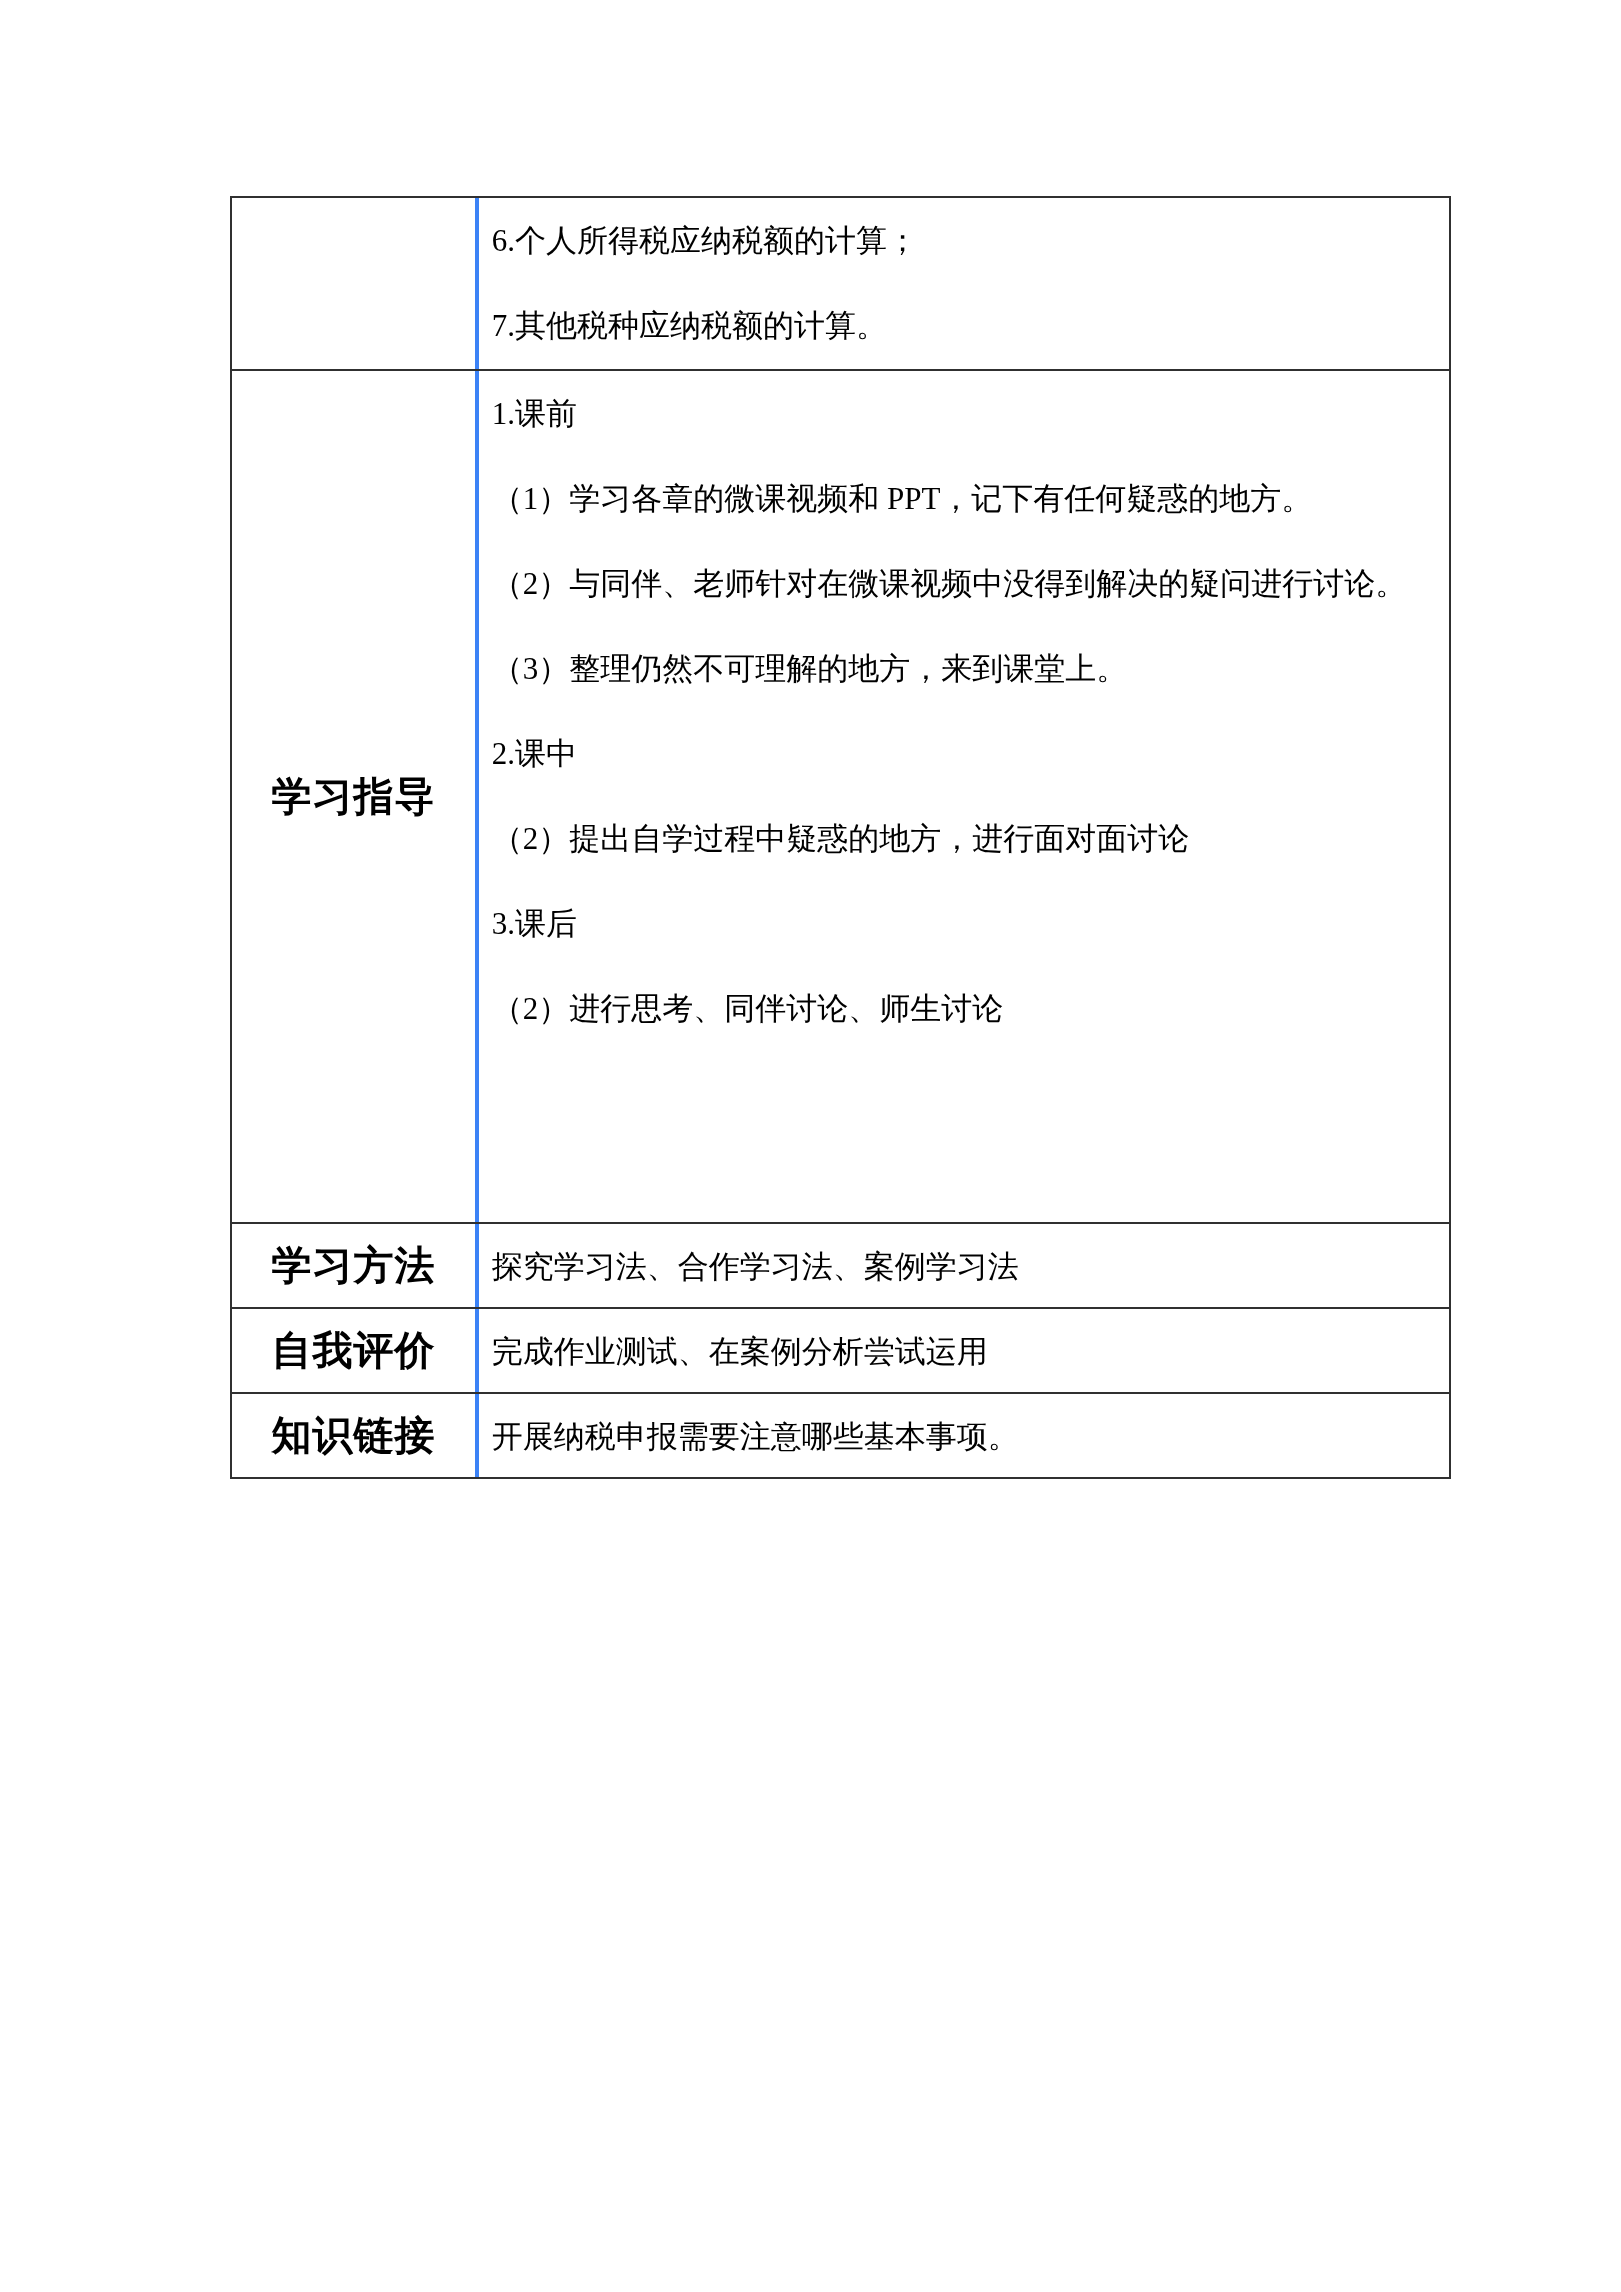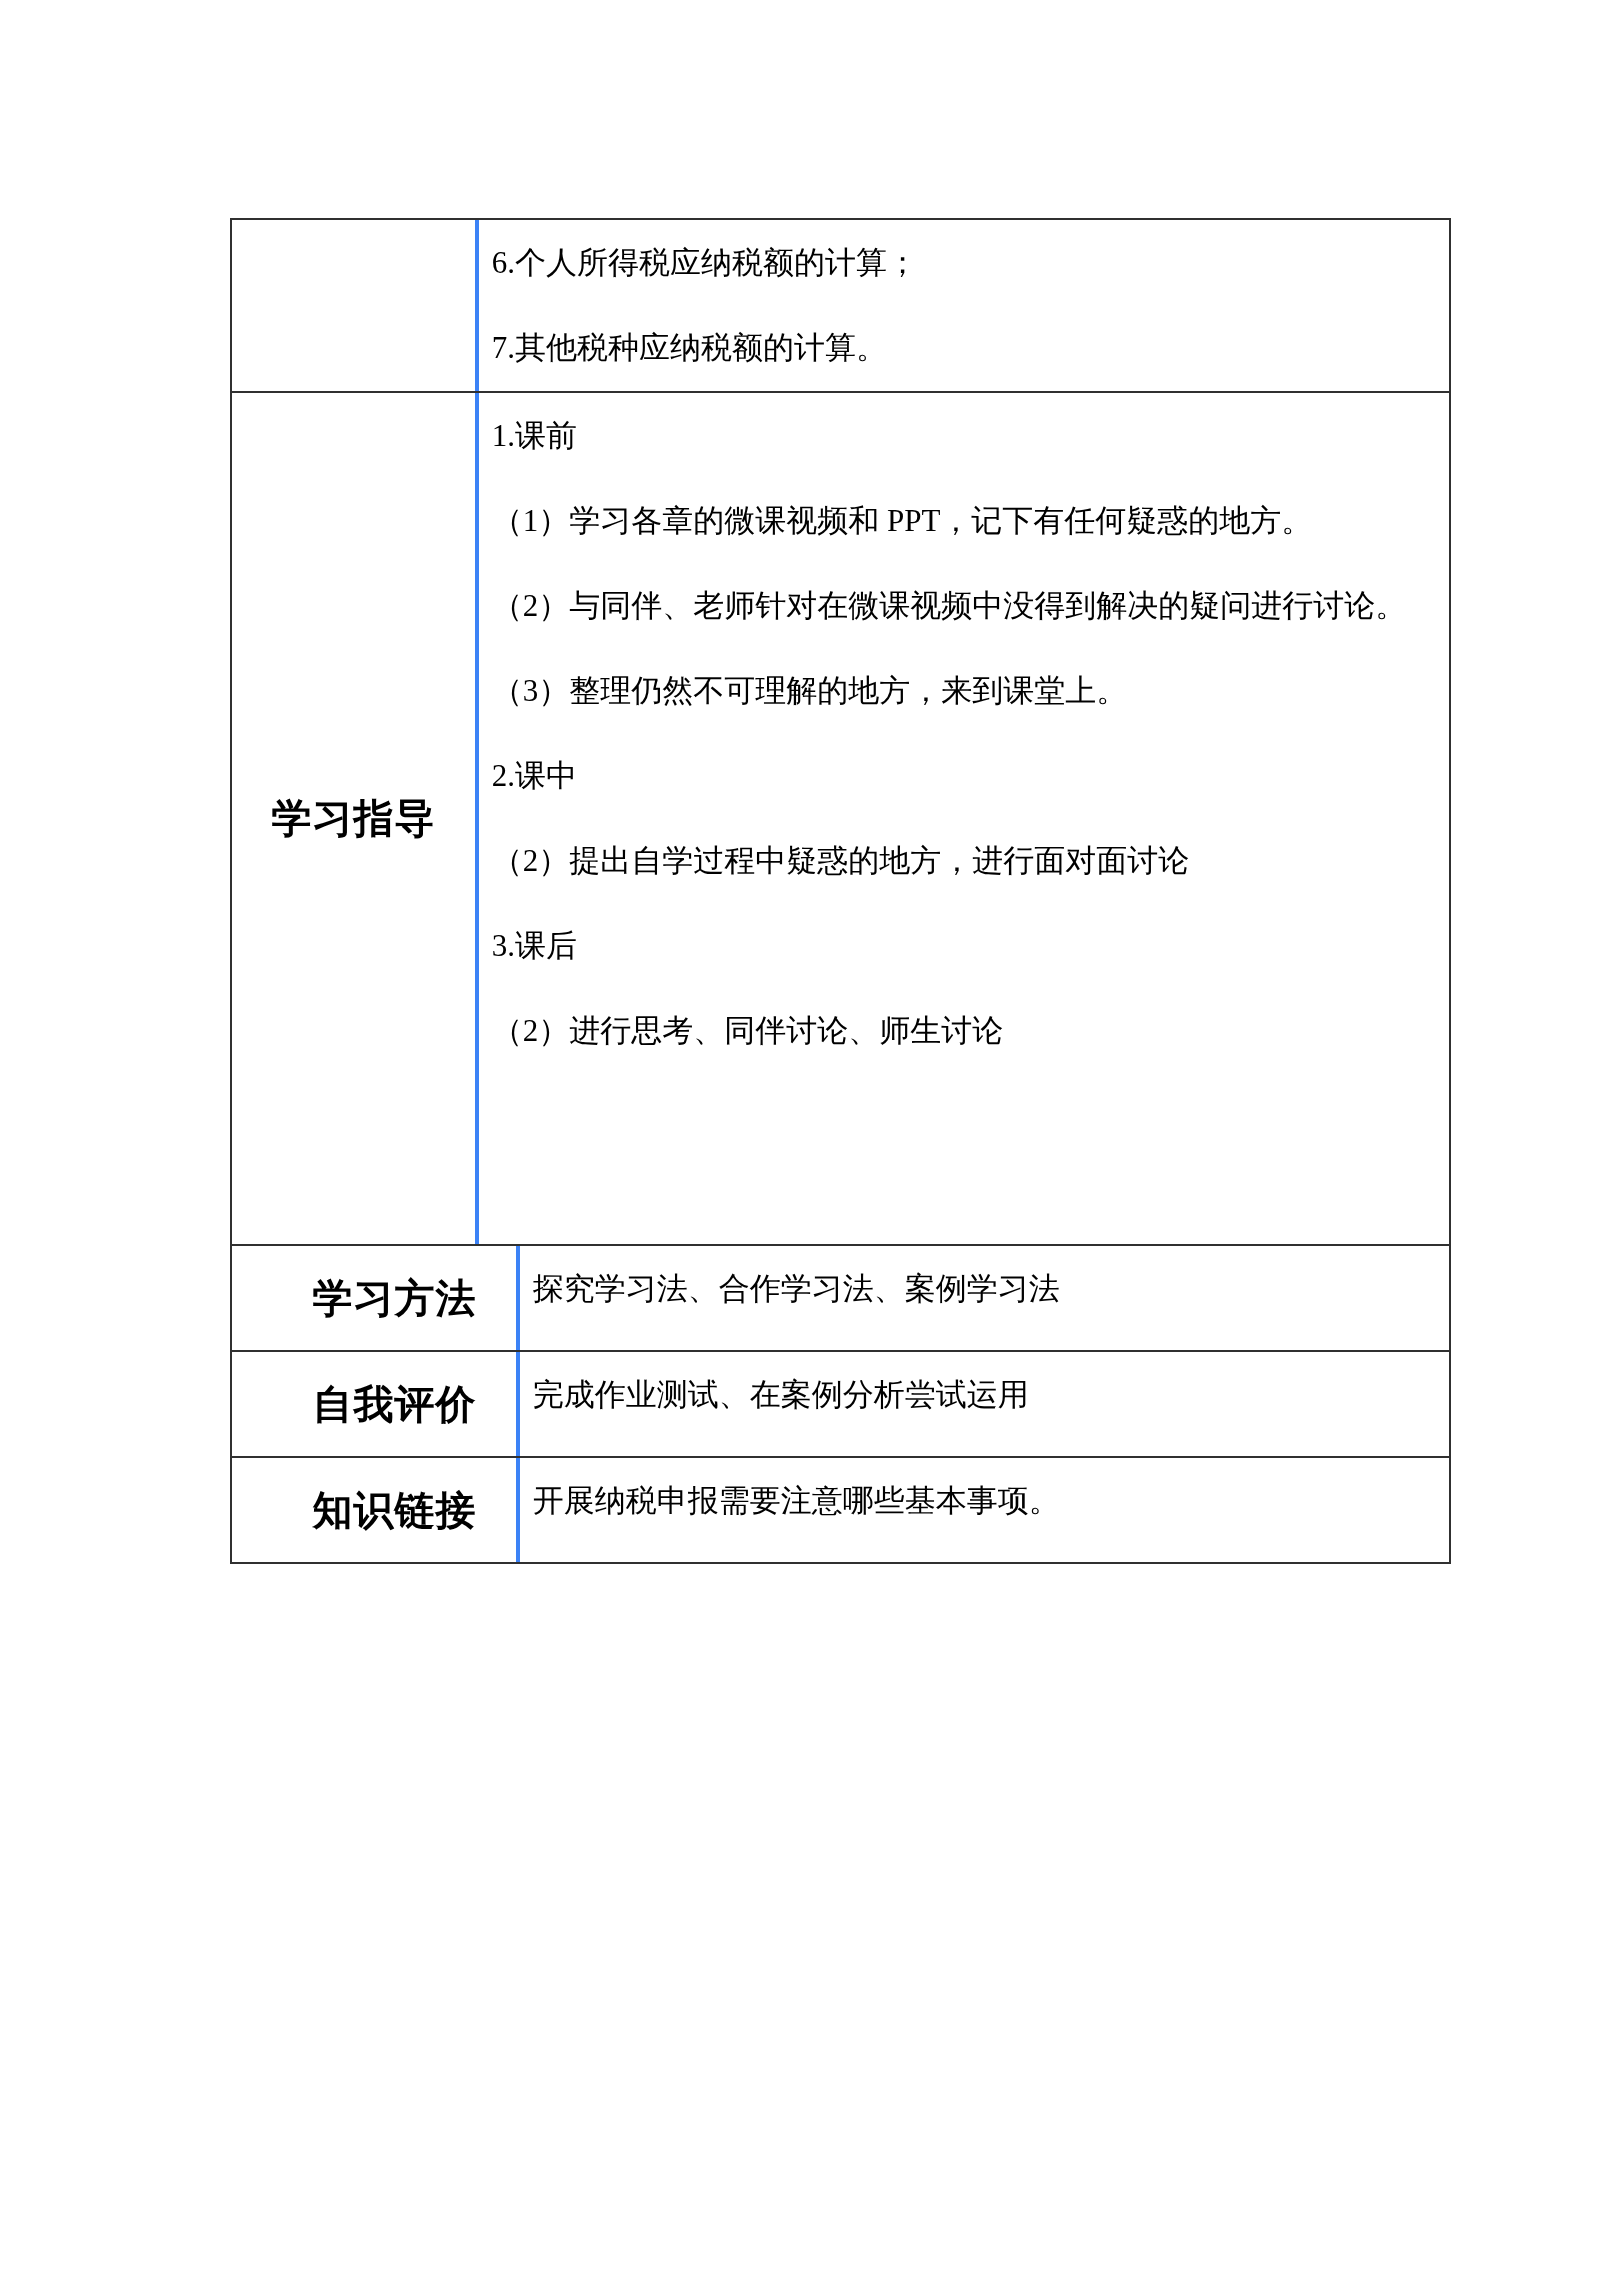--- a/index.html
+++ b/index.html
@@ -20,32 +20,31 @@
     background: #ffffff;
   }
   .doc-table {
     position: absolute;
     left: 230px;
     top: 196px;
     width: 1221px;
     box-sizing: border-box;
     border: 2px solid #303030;
     background: #ffffff;
-    margin-top: 22px;
   }
   .t-row {
     display: flex;
     box-sizing: border-box;
   }
   .t-row + .t-row {
     border-top: 2px solid #303030;
   }
   .row-cont   { height: 171px; }
   .row-guide  { height: 853px; }
-  .row-single { height: 106px; padding-left: 41px;  }
+  .row-single { height: 85px;  }
   .label-cell {
     width: 247px;
     box-sizing: border-box;
     border-right: 4px solid #3b82f6;
     display: flex;
     align-items: center;
     justify-content: center;
     font-weight: bold;
     font-size: 40px;
     letter-spacing: 1px;

